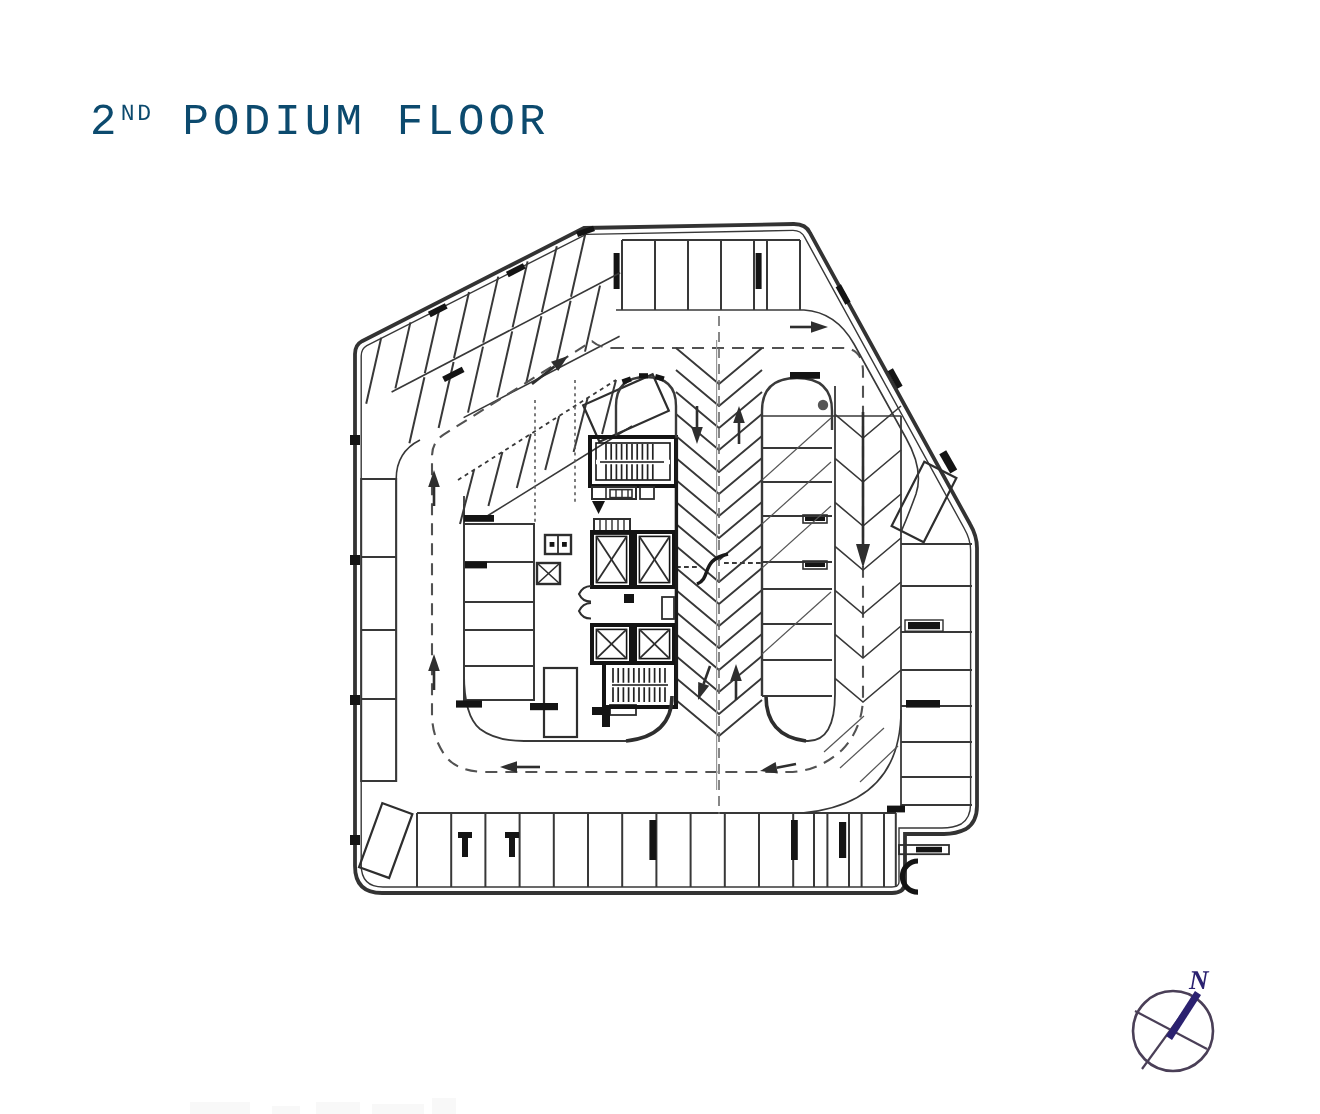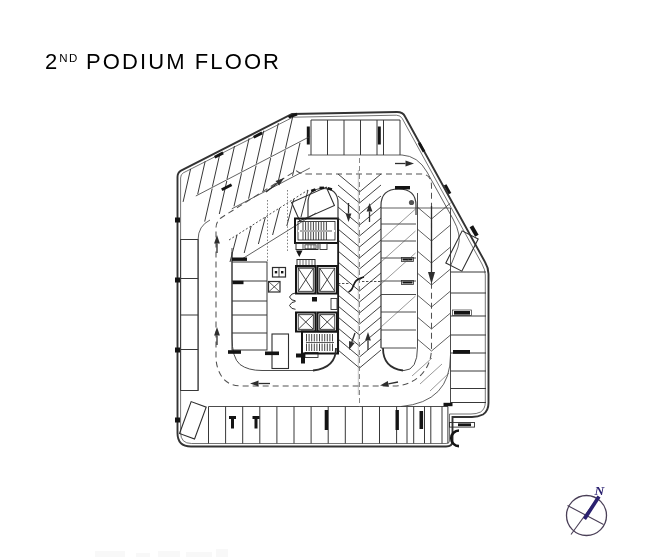--- a/index.html
+++ b/index.html
@@ -1,15 +1,15 @@
 <!DOCTYPE html>
 <html><head><meta charset="utf-8">
 <style>
 html,body{margin:0;padding:0;background:#fff;width:660px;height:557px;overflow:hidden;}
-.title{position:absolute;left:45px;top:49px;color:#000000;font-family:Liberation Sans, sans-serif;
+.title{position:absolute;left:45px;top:49px;color:#0c4a6e;font-family:Liberation Mono, monospace;
  font-size:22px;letter-spacing:2.1px;white-space:nowrap;}
 .title sup{font-size:11.5px;letter-spacing:1.4px;vertical-align:7.5px;margin-right:-1px;}
 </style></head>
 <body>
 
 <div class="title">2<sup>ND</sup>&nbsp;PODIUM&nbsp;FLOOR</div>
 
 <svg width="660" height="557" viewBox="0 0 660 557" style="position:absolute;left:0;top:0">
 
 <path d="M 292,114 L 397,112 Q 403,112 405,116.5 L 485,262 Q 488.5,268 488.5,274 L 488.5,403 Q 488.5,411 483,414.5 Q 478,417 472,417 L 452.5,417 L 452.5,441 Q 452.5,446.5 446,446.5 L 191,446.5 Q 177.5,446.5 177.5,433 L 177.5,177 Q 177.5,172.5 181,170.6 Z" fill="none" stroke="#333" stroke-width="1.9"></path>

